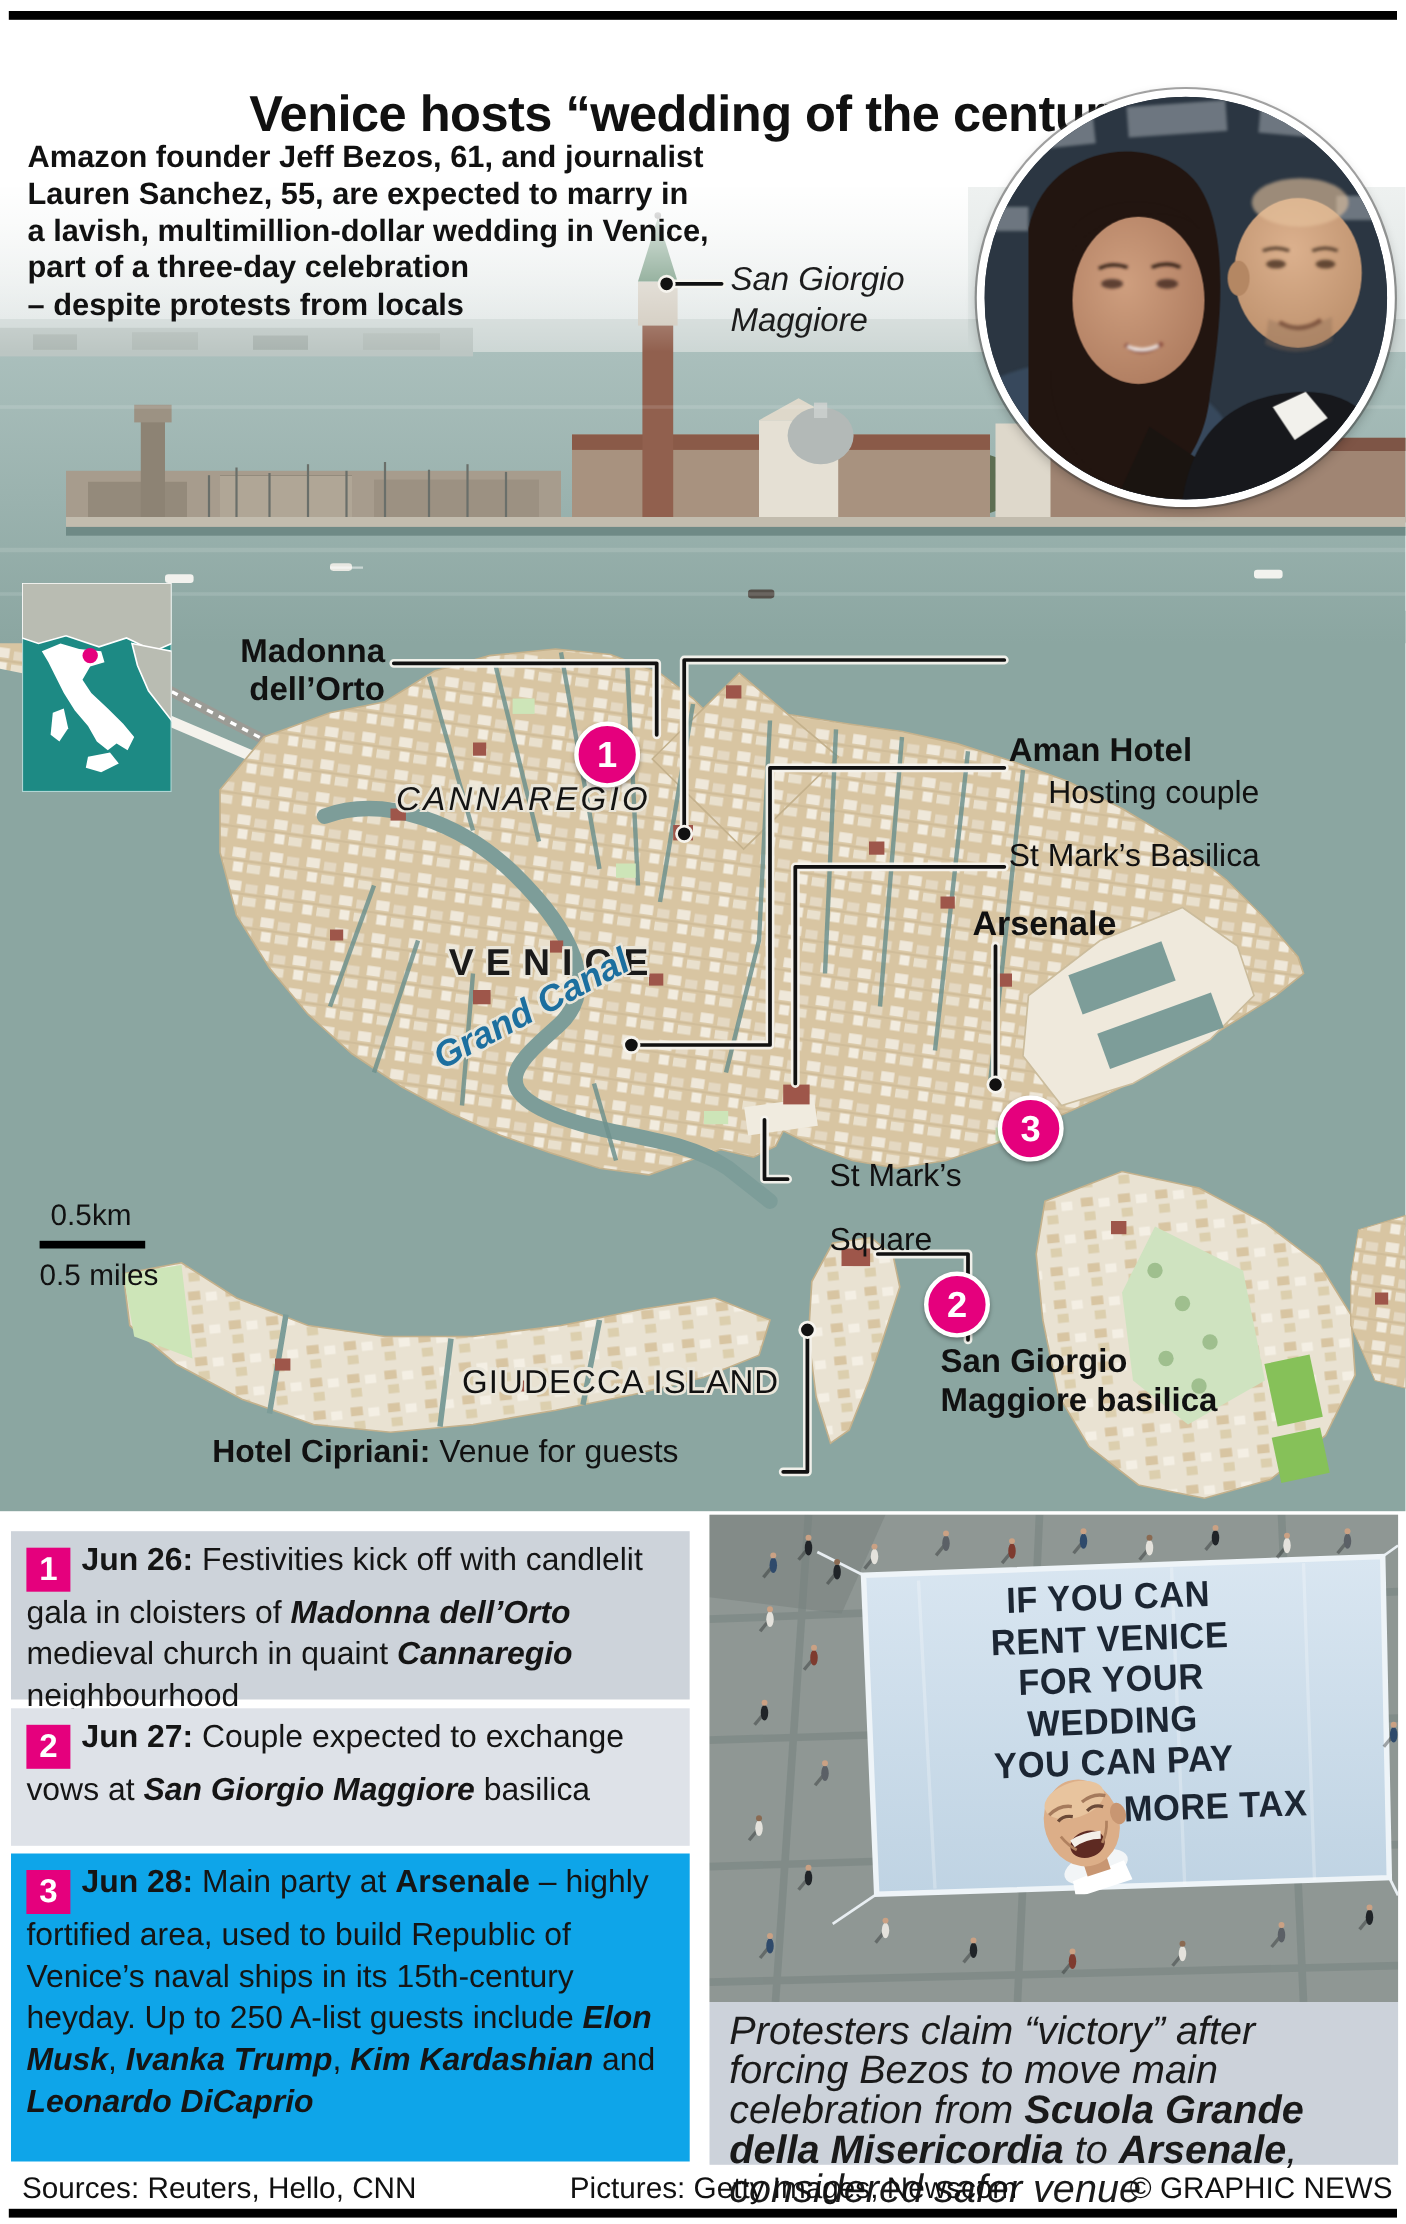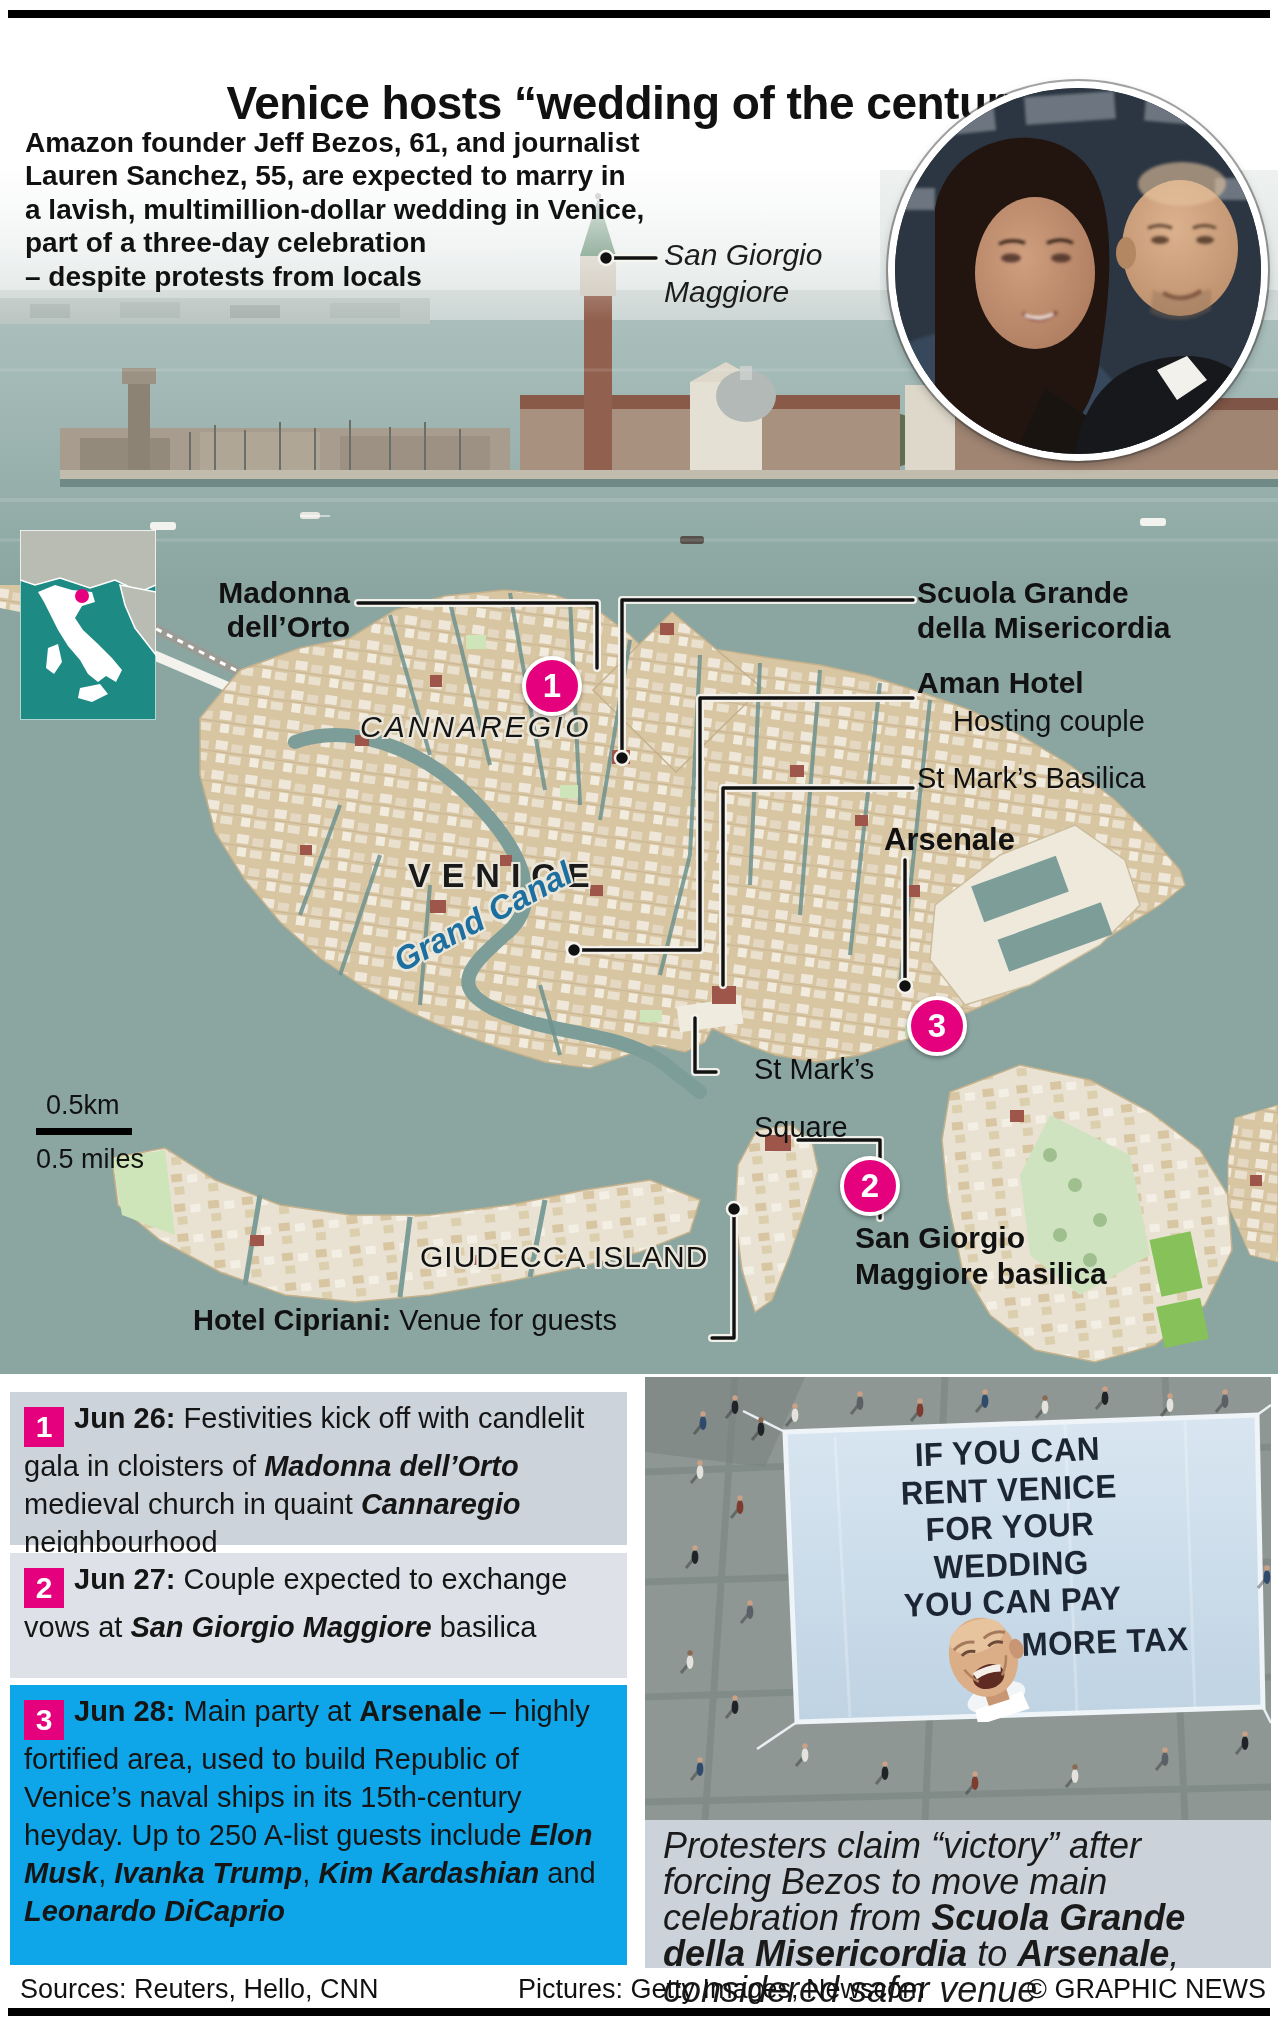--- a/index.html
+++ b/index.html
@@ -389,22 +389,20 @@
     </svg>
   </div>
 
   <div class="lbl lbl-sg-photo pre">San Giorgio
 Maggiore</div>
   <div class="lbl lbl-madonna bold30 pre">Madonna
 dell’Orto</div>
   <div class="lbl lbl-cannaregio outline">CANNAREGIO</div>
   <div class="lbl lbl-venice outline">VENICE</div>
   <div class="lbl lbl-grandcanal outline">Grand Canal</div>
-  <div class="lbl lbl-scuola bold30 pre">Scuola Grande
-della Misericordia</div>
   <div class="lbl lbl-aman bold30">Aman Hotel</div>
   <div class="lbl lbl-hosting reg29">Hosting couple</div>
   <div class="lbl lbl-stmb reg29">St Mark’s Basilica</div>
   <div class="lbl lbl-arsenale">Arsenale</div>
   <div class="lbl lbl-stmsq reg29 pre">St Mark’s
 Square</div>
   <div class="lbl lbl-giudecca outline">GIUDECCA ISLAND</div>
   <div class="lbl lbl-cipriani"><span class="sb">Hotel Cipriani:</span><span> Venue for guests</span></div>
   <div class="lbl lbl-sgb bold30 pre">San Giorgio
 Maggiore basilica</div>

